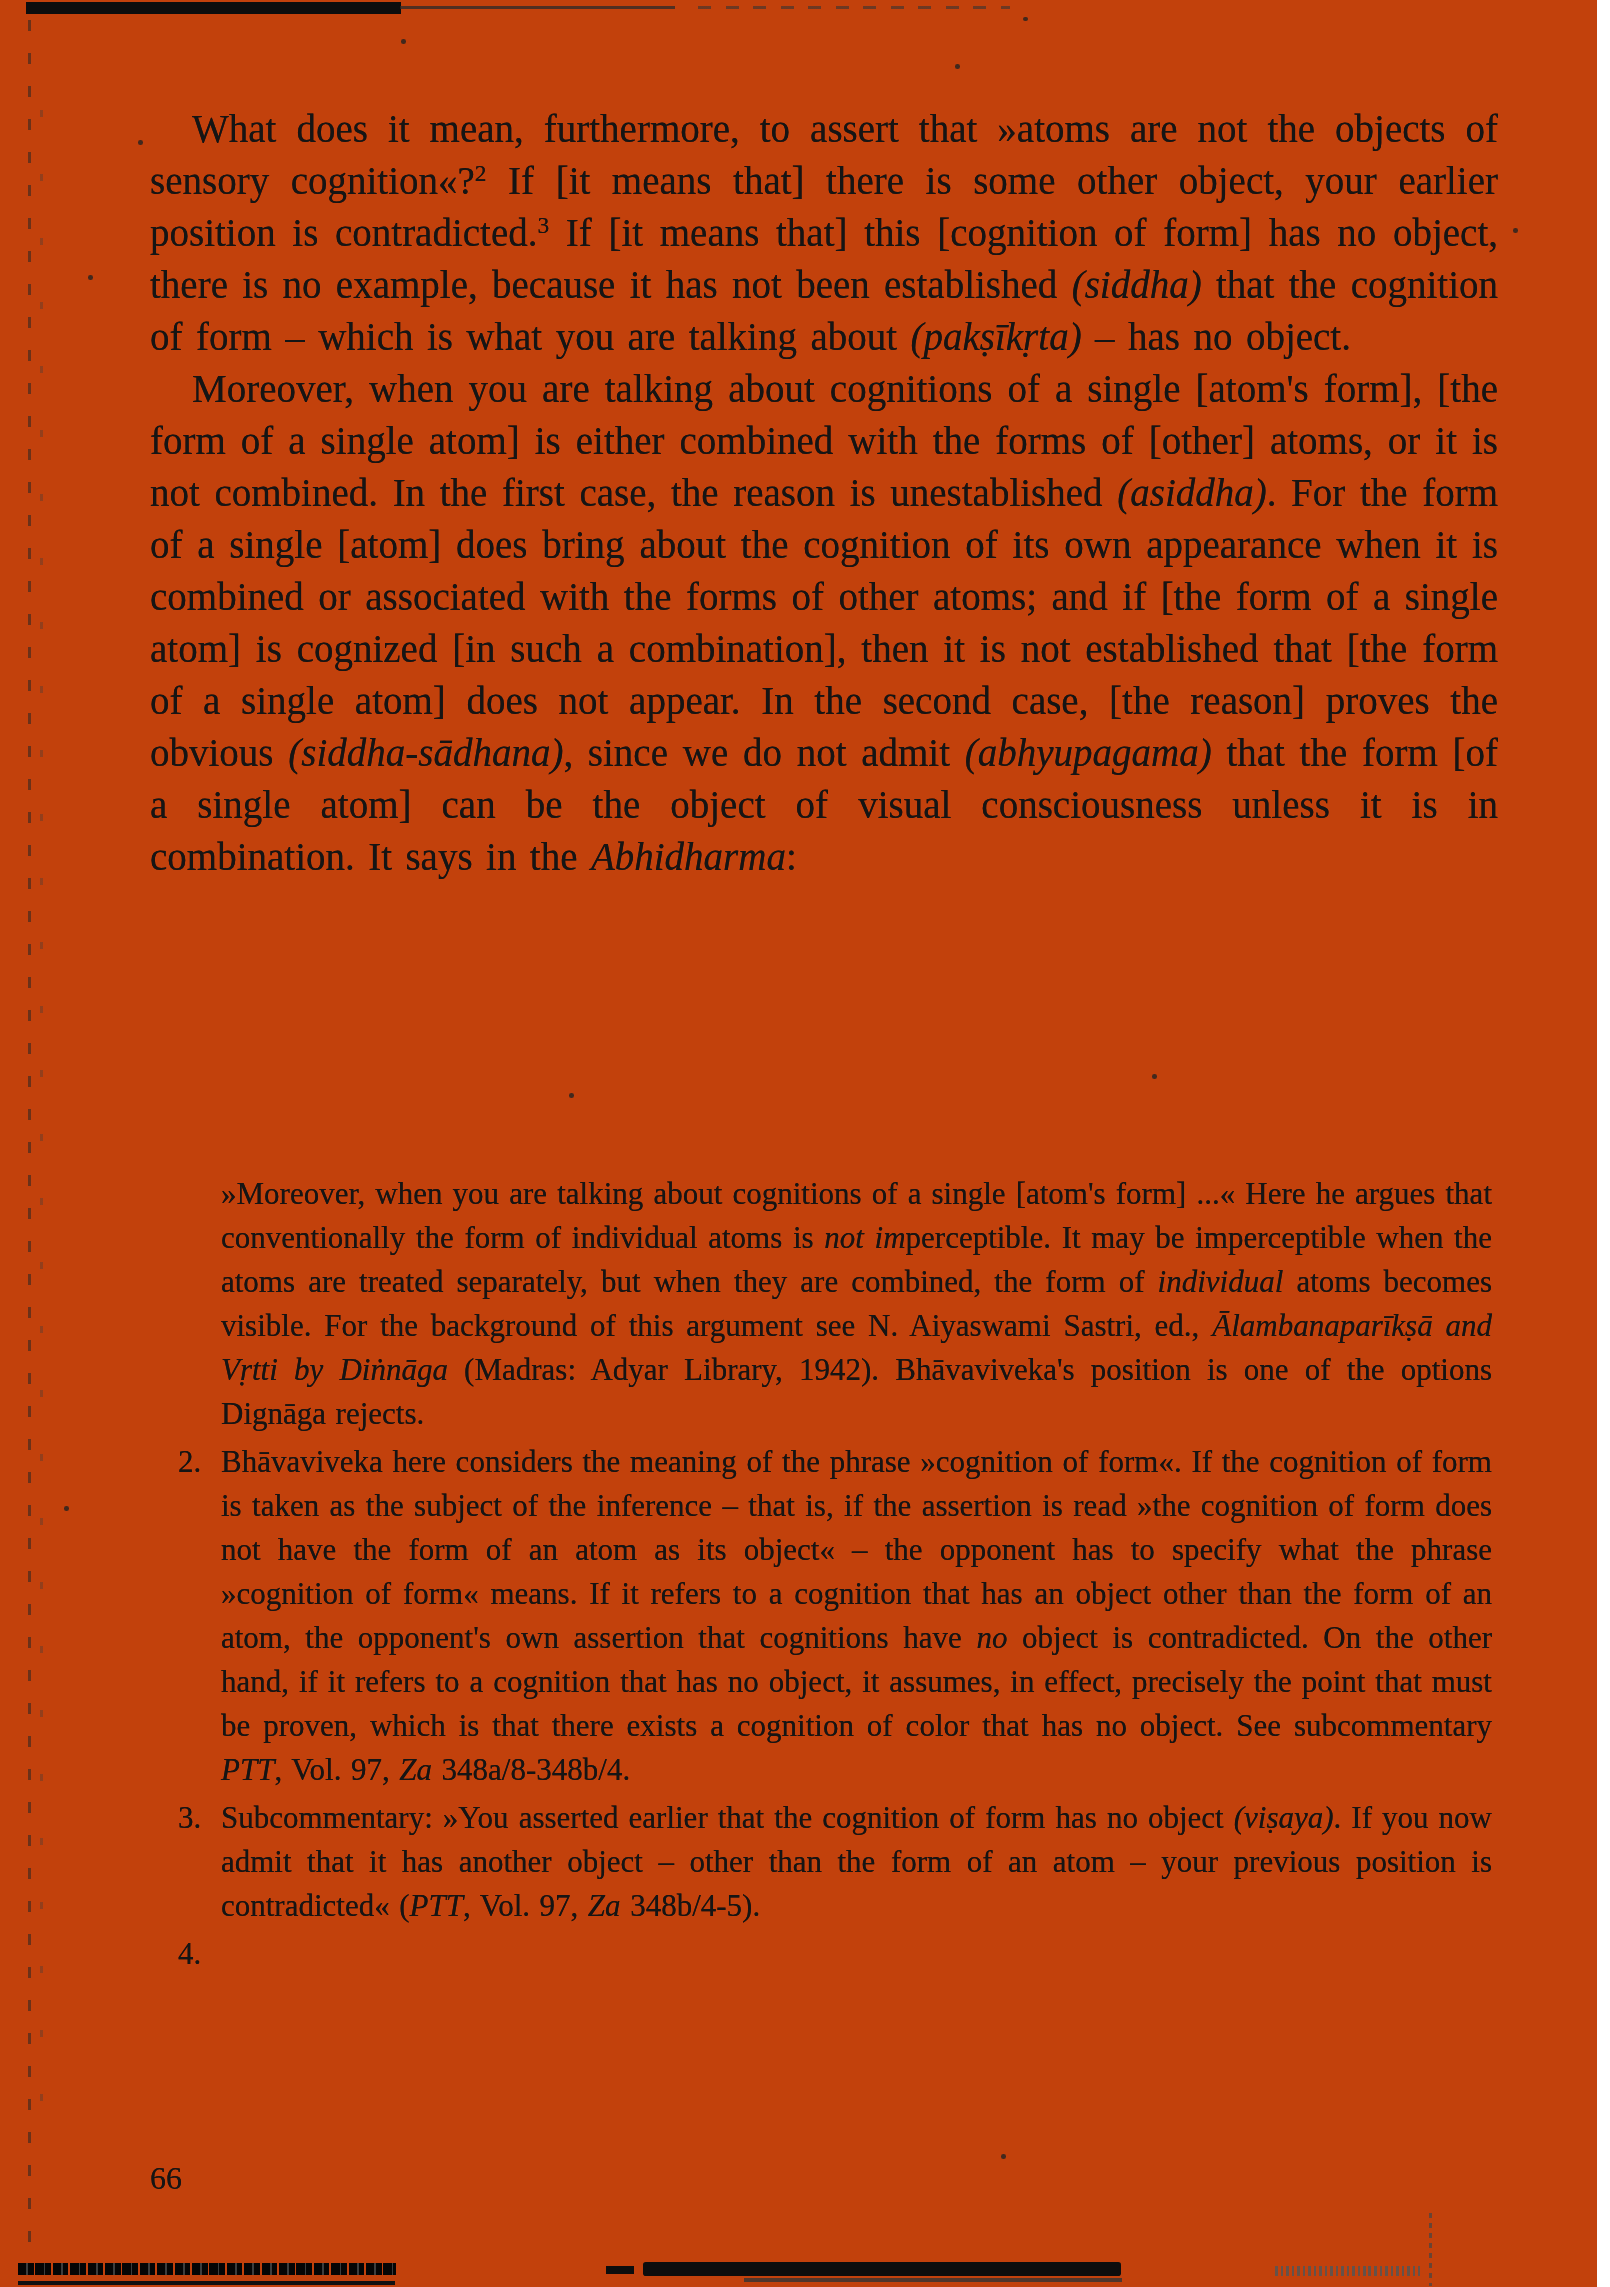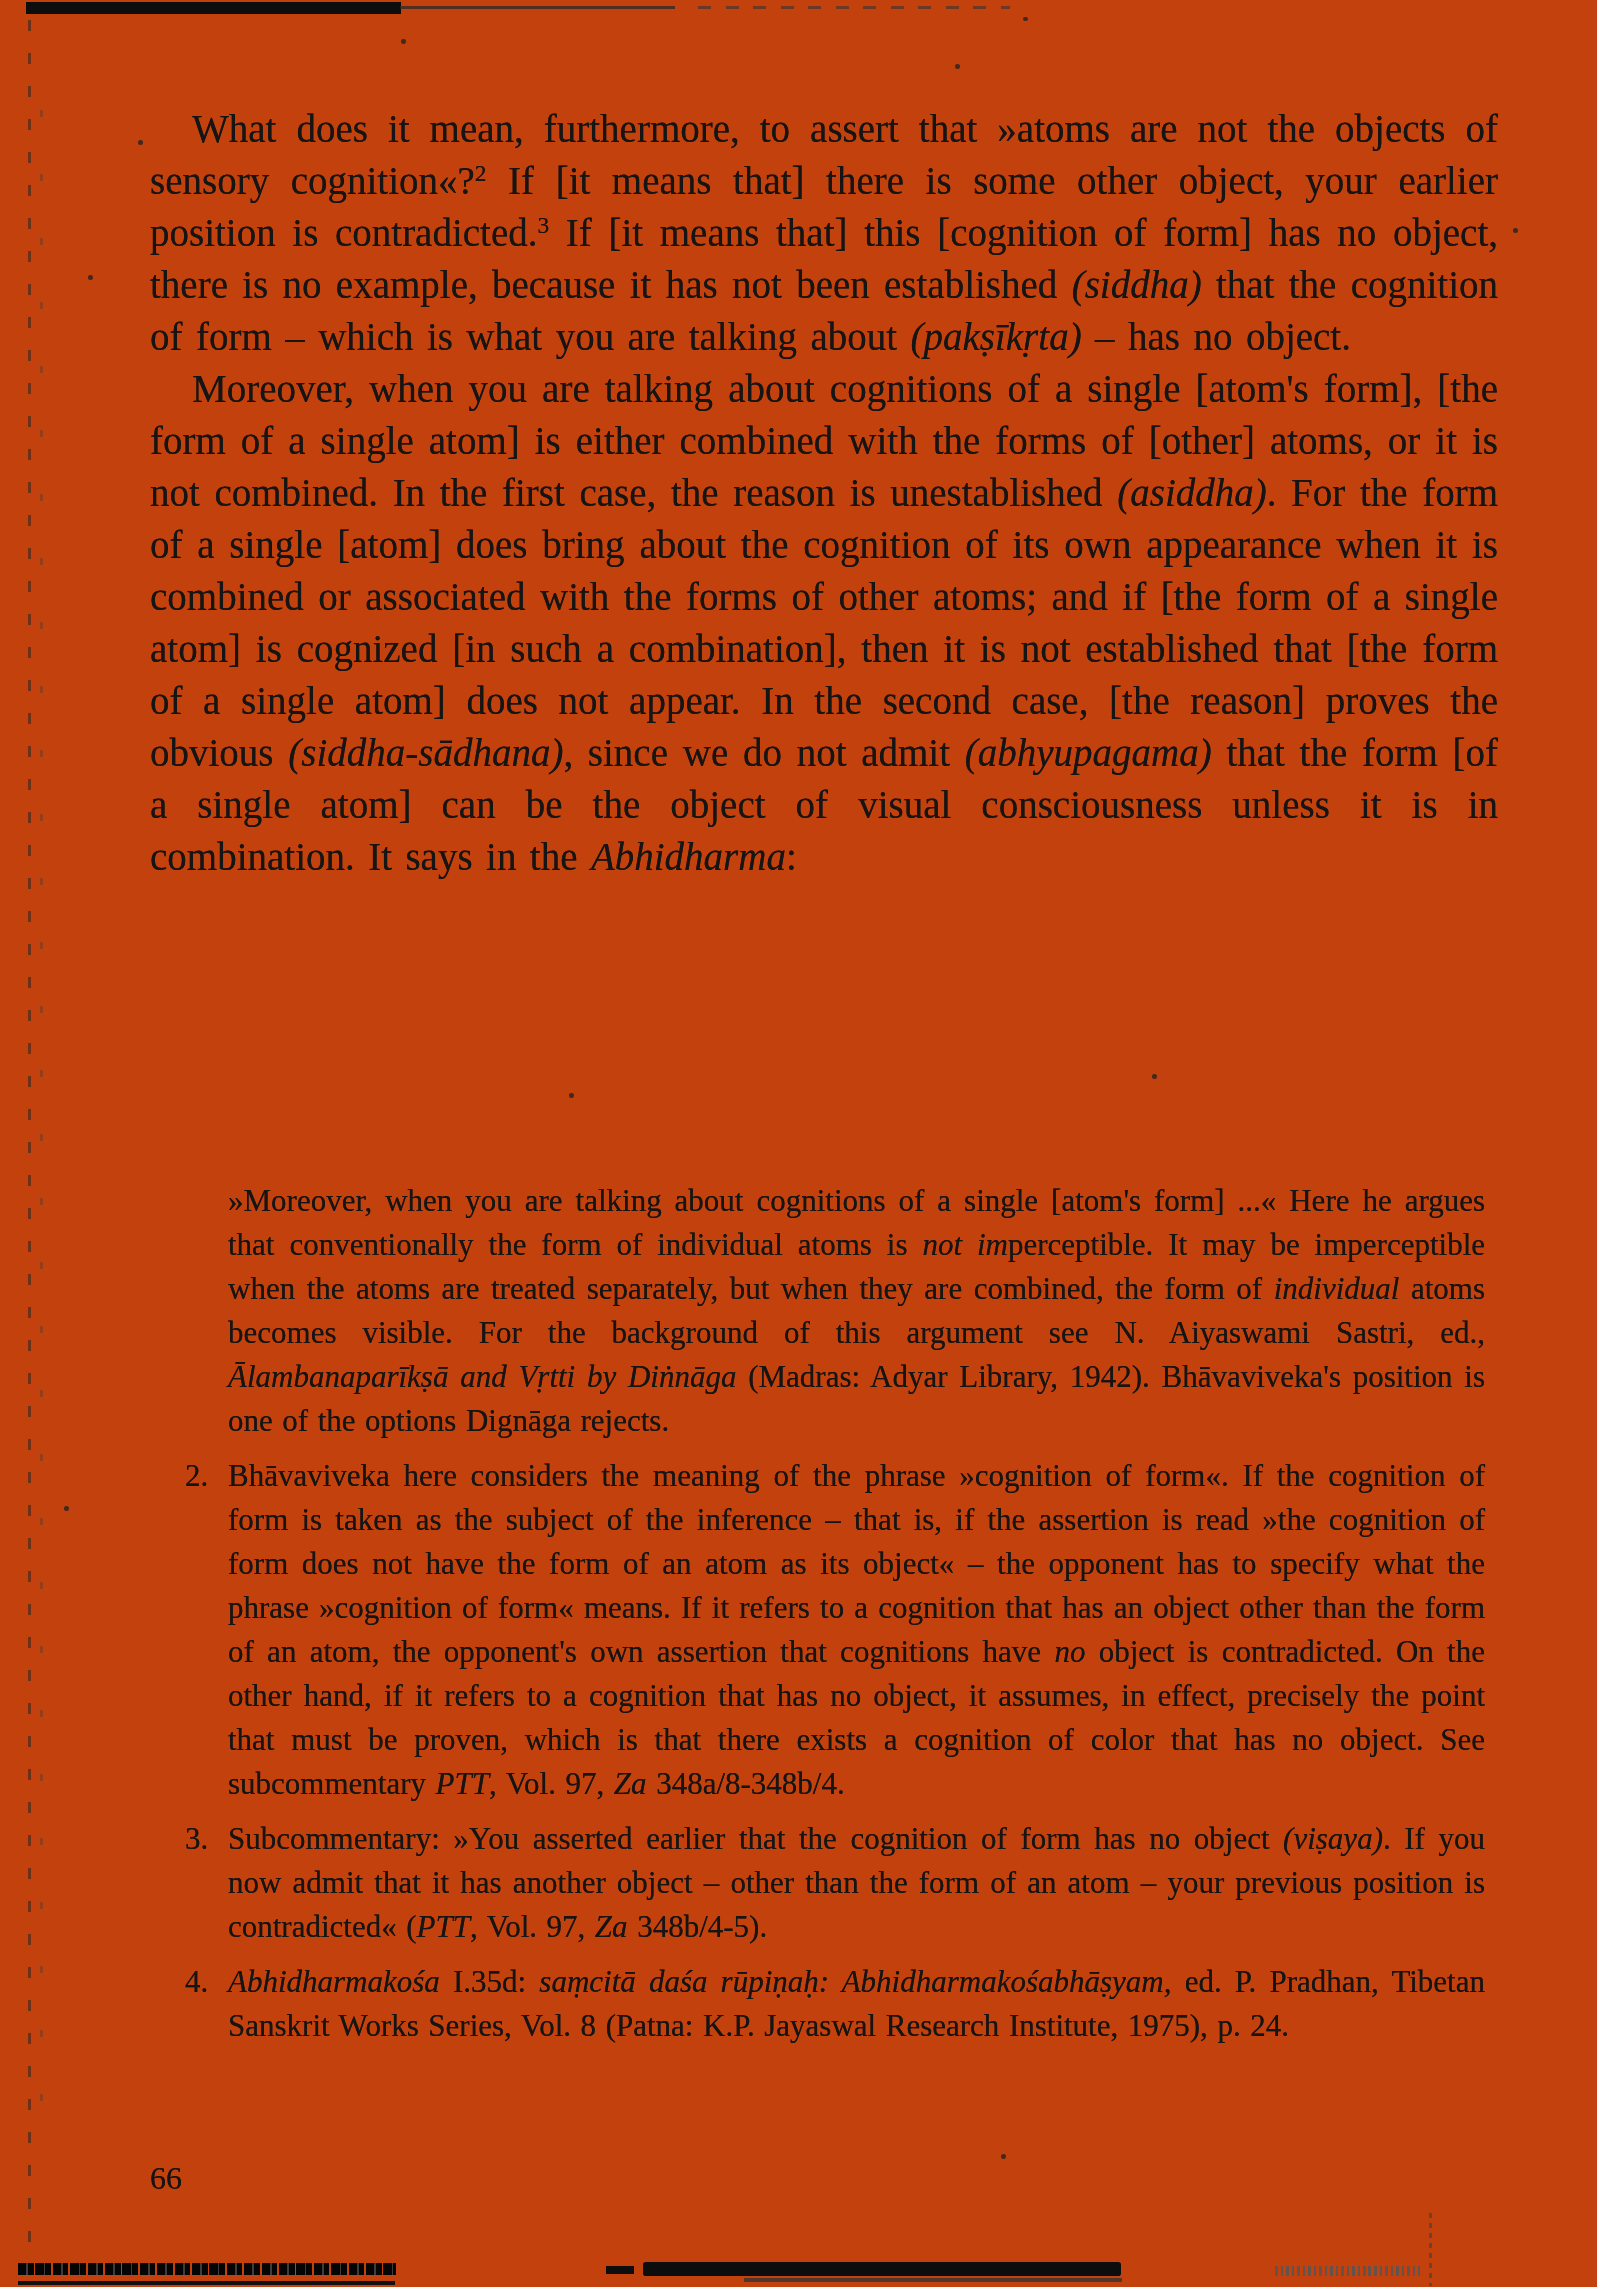--- a/index.html
+++ b/index.html
@@ -8,21 +8,21 @@
     font-family:"Liberation Serif","DejaVu Serif",serif;color:#151515;
     text-shadow:0 0 0.6px rgba(10,10,10,.75);
   }
   .main{position:absolute;left:150px;top:103px;width:1348px;}
   .para{margin:0;text-align:justify;font-size:39px;line-height:52px;word-spacing:3.7px;}
   .para.indent{text-indent:42px;}
   .quote{margin:24px 0 0 0;padding-left:84px;font-size:39px;line-height:52px;}
   .it{font-style:italic;}
   .sup{font-size:.6em;position:relative;top:-.55em;line-height:0;}
   .footnotes{position:absolute;left:174px;top:1168px;width:1322px;font-size:31px;line-height:44px;}
-  .note{position:relative;padding-left:43px;text-align:justify;word-spacing:1.8px;margin:11px;}
+  .note{position:relative;padding-left:43px;text-align:justify;word-spacing:1.8px;margin:4px;}
   .note-num{position:absolute;left:0;top:0;}
   .pageno{position:absolute;left:150px;top:2160px;font-size:32px;}
   
   .artifact{position:absolute;background:#0d0d0d;}
   .top-bar{left:26px;top:1.8px;width:375px;height:12px;}
   .top-bar2{left:400px;top:5.5px;width:275px;height:3.7px;background:#2a2a2a;opacity:.75;}
   .top-bar3{left:698px;top:6.4px;width:312px;height:2.8px;background:repeating-linear-gradient(90deg,#333 0 13px,transparent 13px 27.5px);opacity:.6;}
   .left-marks{left:27.5px;top:20px;width:3.7px;height:2241px;background:repeating-linear-gradient(180deg,#242424 0 11px,transparent 11px 33px);opacity:.55;}
   .left-marks2{left:40px;top:110px;width:2.8px;height:2020px;background:repeating-linear-gradient(180deg,#3a3a3a 0 7.3px,transparent 7.3px 64px);opacity:.35;}
   .right-bar1{left:1603px;top:138px;width:5.5px;height:216px;}
@@ -72,19 +72,19 @@
     <div>
         <p class="para indent"><span>What does it mean, furthermore, to assert that »atoms are not the objects of sensory cognition«?</span><span class="sup">2</span><span> If [it means that] there is some other object, your earlier position is contradicted.</span><span class="sup">3</span><span> If [it means that] this [cognition of form] has no object, there is no example, because it has not been established </span><span class="it">(siddha)</span><span> that the cognition of form – which is what you are talking about </span><span class="it">(pakṣīkṛta)</span><span> – has no object.</span></p>
         <p class="para indent"><span>Moreover, when you are talking about cognitions of a single [atom's form], [the form of a single atom] is either combined with the forms of [other] atoms, or it is not combined. In the first case, the reason is unestablished </span><span class="it">(asiddha)</span><span>. For the form of a single [atom] does bring about the cognition of its own appearance when it is combined or associated with the forms of other atoms; and if [the form of a single atom] is cognized [in such a combination], then it is not established that [the form of a single atom] does not appear. In the second case, [the reason] proves the obvious </span><span class="it">(siddha-sādhana)</span><span>, since we do not admit </span><span class="it">(abhyupagama)</span><span> that the form [of a single atom] can be the object of visual consciousness unless it is in combination. It says in the </span><span class="it">Abhidharma</span><span>:</span></p>
       </div>
   </div>
 
   <div class="footnotes">
       <div class="note"><span class="note-num"></span><span><span>»Moreover, when you are talking about cognitions of a single [atom's form] ...« Here he argues that conventionally the form of individual atoms is </span><span class="it">not im</span><span>perceptible. It may be imperceptible when the atoms are treated separately, but when they are combined, the form of </span><span class="it">individual</span><span> atoms becomes visible. For the background of this argument see N. Aiyaswami Sastri, ed., </span><span class="it">Ālambanaparīkṣā and Vṛtti by Diṅnāga</span><span> (Madras: Adyar Library, 1942). Bhāvaviveka's position is one of the options Dignāga rejects.</span></span></div>
       <div class="note"><span class="note-num">2.</span><span><span>Bhāvaviveka here considers the meaning of the phrase »cognition of form«. If the cognition of form is taken as the subject of the inference – that is, if the assertion is read »the cognition of form does not have the form of an atom as its object« – the opponent has to specify what the phrase »cognition of form« means. If it refers to a cognition that has an object other than the form of an atom, the opponent's own assertion that cognitions have </span><span class="it">no</span><span> object is contradicted. On the other hand, if it refers to a cognition that has no object, it assumes, in effect, precisely the point that must be proven, which is that there exists a cognition of color that has no object. See subcommentary </span><span class="it">PTT</span><span>, Vol. 97, </span><span class="it">Za</span><span> 348a/8-348b/4.</span></span></div>
       <div class="note"><span class="note-num">3.</span><span><span>Subcommentary: »You asserted earlier that the cognition of form has no object </span><span class="it">(viṣaya)</span><span>. If you now admit that it has another object – other than the form of an atom – your previous position is contradicted« (</span><span class="it">PTT</span><span>, Vol. 97, </span><span class="it">Za</span><span> 348b/4-5).</span></span></div>
-      <div class="note"><span class="note-num">4.</span><span><span class="it">Abhidharmakośa</span><span> I.35d: </span><span class="it">saṃcitā daśa rūpiṇaḥ: Abhidharmakośabhāṣyam,</span><span> ed. P. Pradhan, Tibetan Sanskrit Works Series, Vol. 8 (Patna: K.P. Jayaswal Research Institute, 1975), p. 24.</span></span></div>
+      <div class="note"><span class="note-num">4.</span></div>
     </div>
 
   <div class="pageno">66</div>
 
 </div>
 
 
 </body></html>

